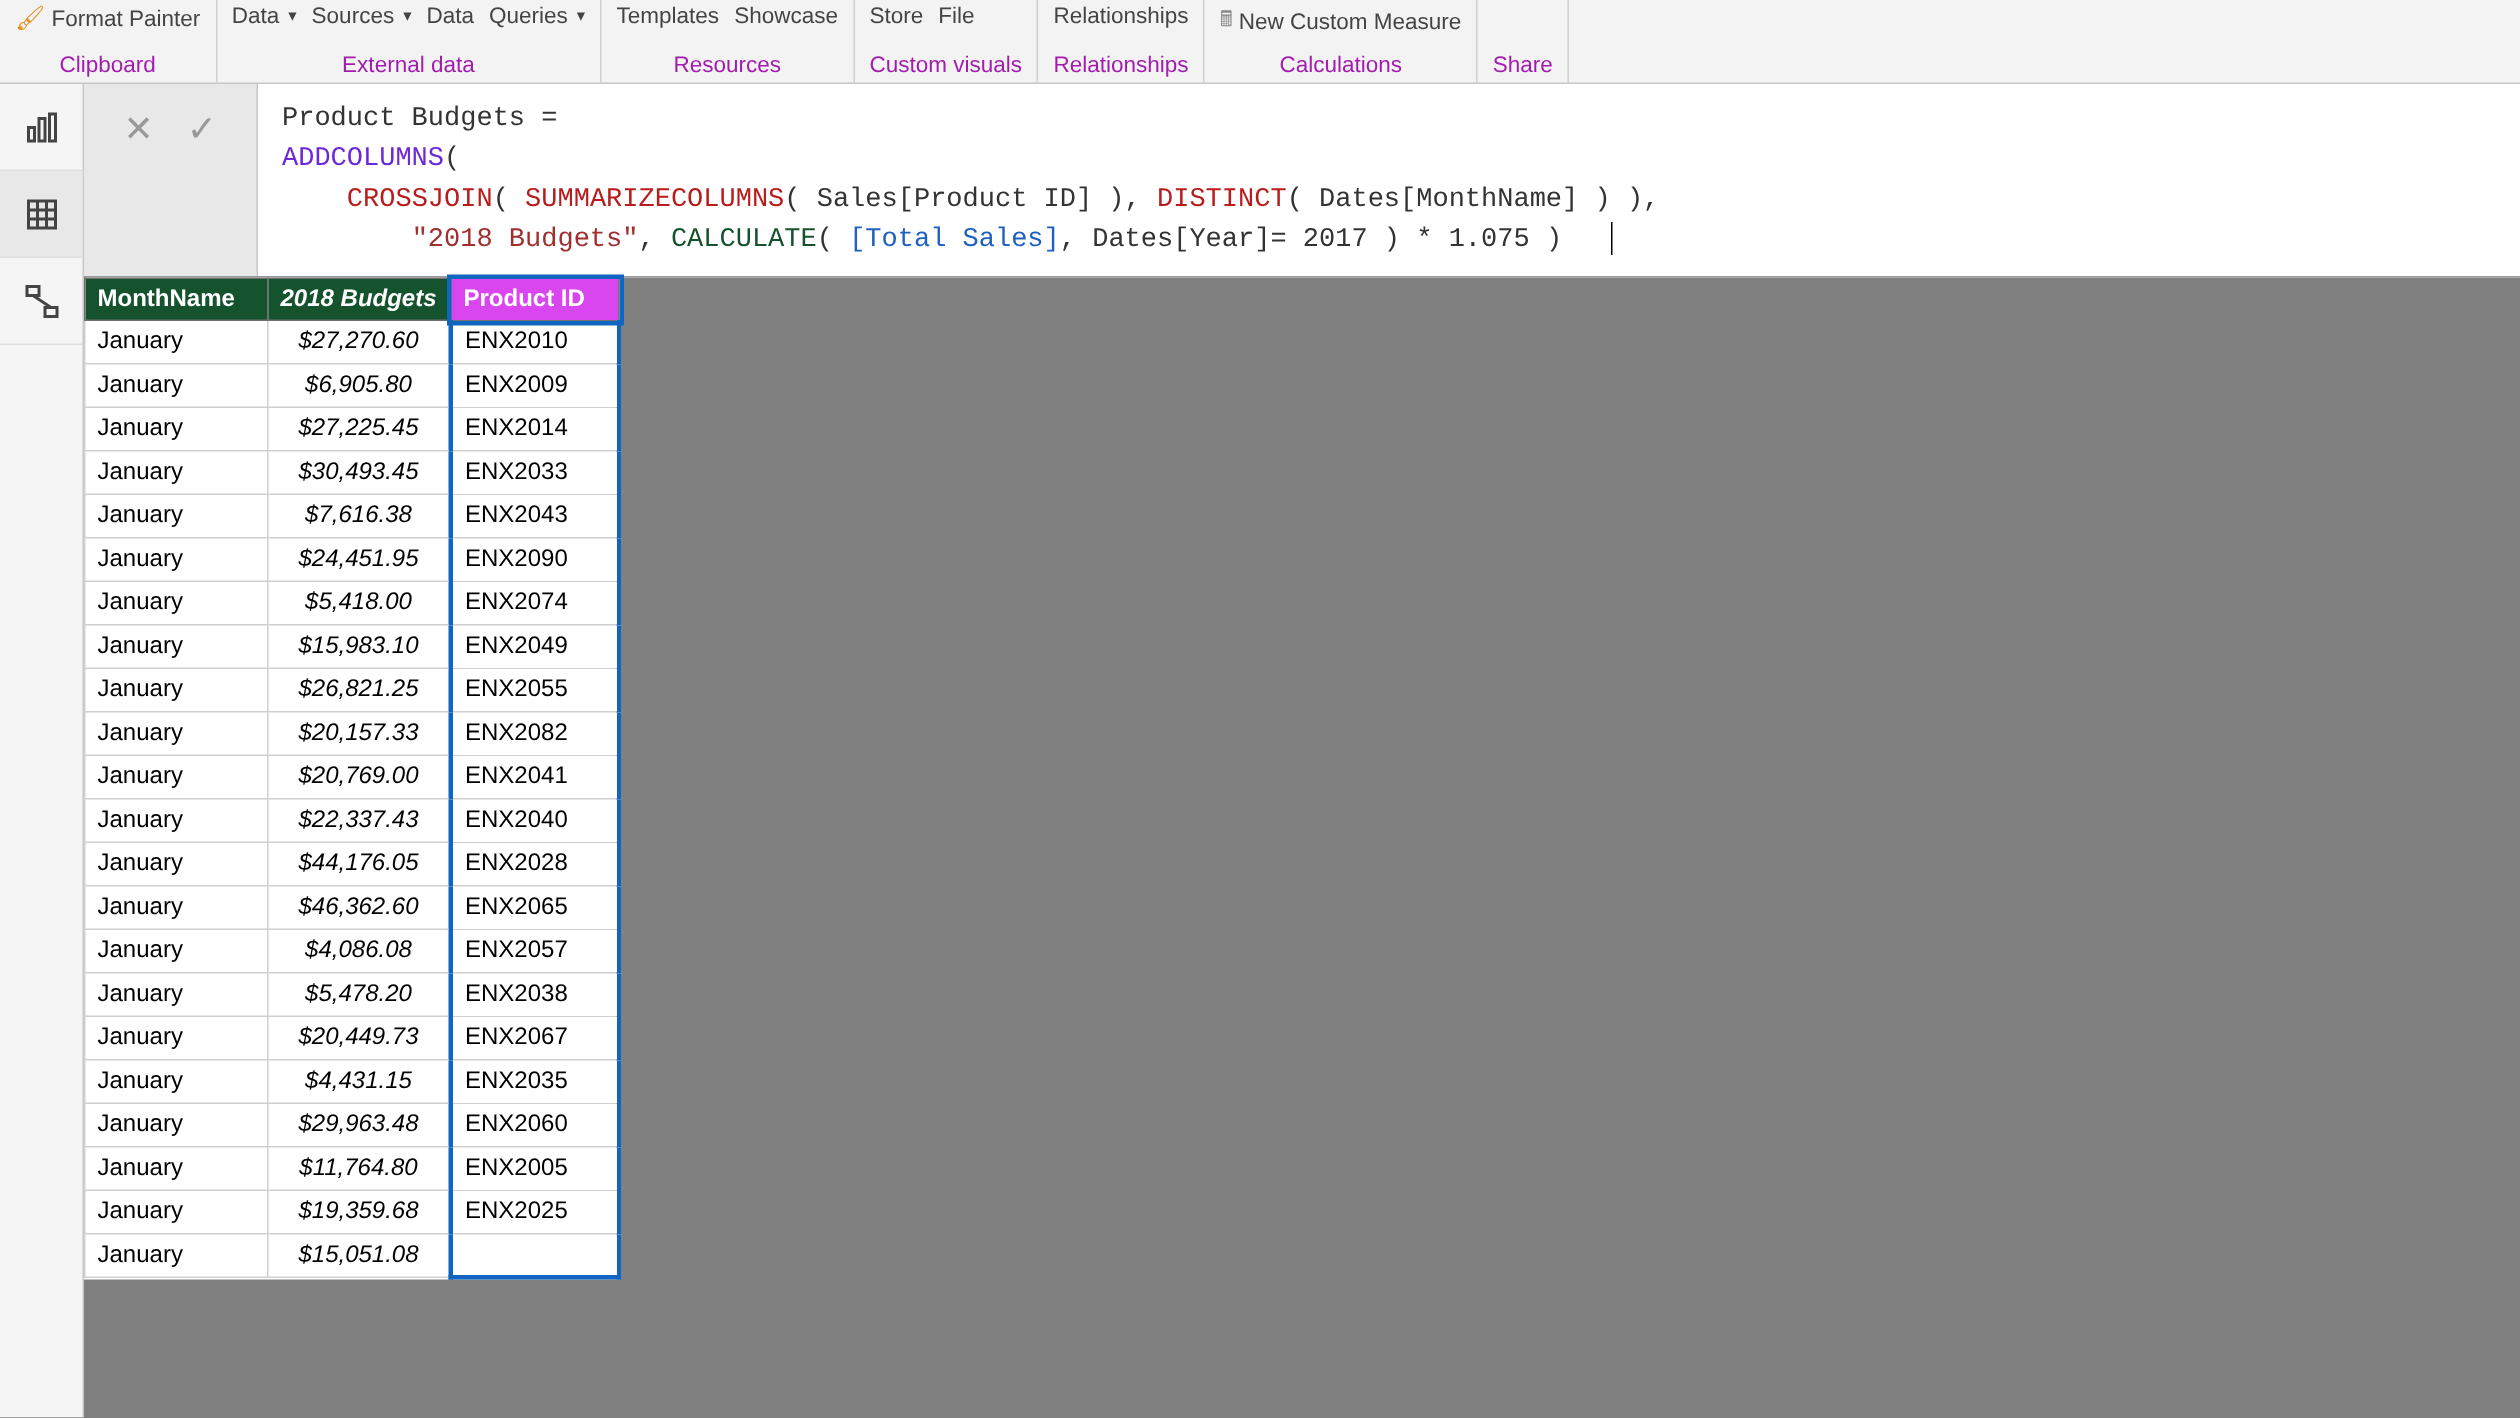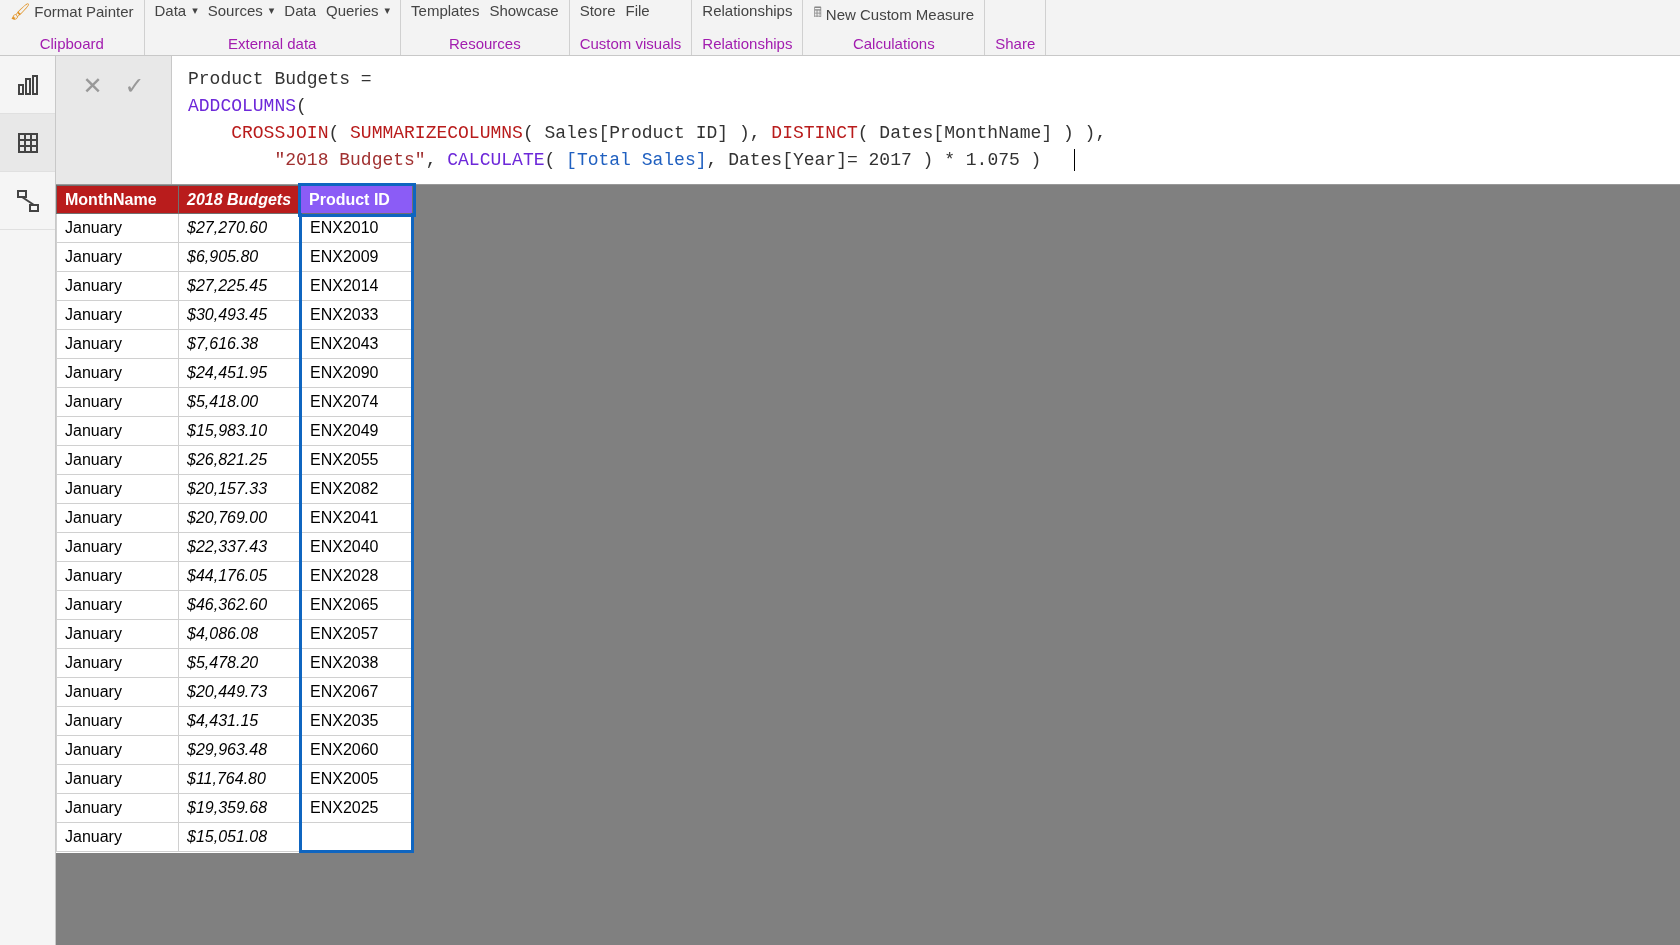--- a/index.html
+++ b/index.html
@@ -106,62 +106,62 @@
       padding: 10px 16px;
       font-family: Consolas, 'Courier New', monospace;
       font-size: 18px;
       line-height: 27px;
       color: #333;
       white-space: pre;
       position: relative;
     }
     .kw-func { color: #6d28d9; }
     .kw-func2 { color: #b91c1c; }
-    .kw-func3 { color: #6d28d9; }
+    .kw-func3 { color: #14532d; }
     .kw-str { color: #a03030; }
     .kw-meas { color: #2060c0; }
     .formula-cursor {
       display: inline-block;
       width: 1px;
       height: 22px;
       background: #000;
       vertical-align: middle;
     }
 
     .table-wrap {
       display: flex;
     }
     .data-table {
       background: #fff;
       border-collapse: collapse;
       font-size: 16px;
     }
     .data-table th {
-      background: #b91c1c;
+      background: #14532d;
       color: #fff;
       font-weight: bold;
       text-align: left;
       padding: 4px 8px;
       border: 1px solid #707070;
       height: 28px;
     }
     .data-table th.selected {
-      background: #8b5cf6;
+      background: #d946ef;
       outline: 3px solid #0f65c0;
       position: relative;
       z-index: 2;
     }
     .data-table td {
       padding: 4px 8px;
       border: 1px solid #d0d0d0;
       height: 29px;
       background: #fff;
     }
     .col-month { width: 122px; }
-    .col-budget { width: 122px; text-align: left; font-style: italic; }
+    .col-budget { width: 122px; text-align: center; font-style: italic; }
     .col-product { width: 112px; position: relative; }
     .col-product-cell {
       border-left: 3px solid #0f65c0 !important;
       border-right: 3px solid #0f65c0 !important;
     }
     .data-table tr:last-child .col-product-cell {
       border-bottom: 3px solid #0f65c0 !important;
     }
   </style>
 </head>

